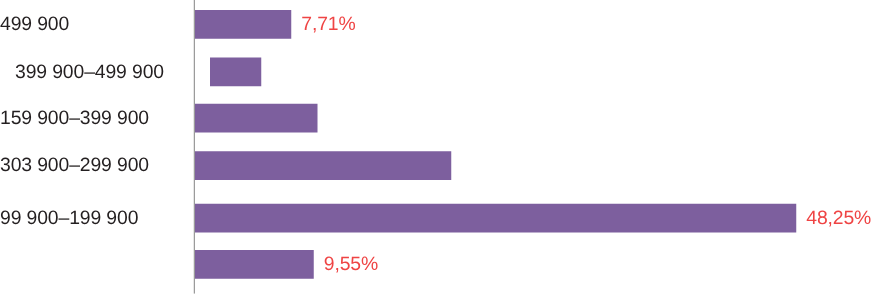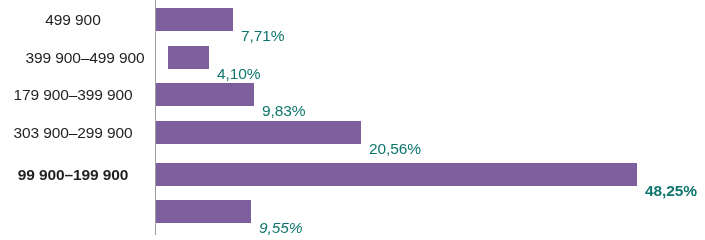--- a/index.html
+++ b/index.html
@@ -48,21 +48,21 @@
     display: block;
   }
 
   .cat-label {
     position: absolute;
     left: 0;
     top: 0;
     width: 146px;
     height: 23px;
     line-height: 23px;
-    text-align: center;
+    text-align: left;
     font-size: 15.5px;
     color: #231f20;
     white-space: nowrap;
     letter-spacing: -0.1px;
   }
 
   .bar-wrap {
     position: absolute;
     left: 156px;
     top: 0;
@@ -72,25 +72,25 @@
   .bar {
     position: absolute;
     left: 0;
     top: 0;
     height: 23px;
     background: #7d5f9e;
   }
 
   .val-label {
     position: absolute;
-    top: 16px;
+    top: 0;
     height: 23px;
     line-height: 23px;
     font-size: 15.5px;
-    color: #0f766e;
+    color: #ef4444;
     white-space: nowrap;
     letter-spacing: -0.1px;
   }
 </style>
 </head>
 <body>
 
 <div class="chart">
 
   <div class="axis-line"></div>
@@ -103,48 +103,45 @@
         <div class="bar" style="width:77px;"></div>
       </div>
       <div class="val-label" style="left:241px;">7,71%</div>
     </div>
 
     <div class="row" style="top:46px;margin-left:12px;">
       <div class="cat-label">399 900–499 900</div>
       <div class="bar-wrap" style="width:41px;">
         <div class="bar" style="width:41px;"></div>
       </div>
-      <div class="val-label" style="left:205px;">4,10%</div>
     </div>
 
     <div class="row" style="top:83px;">
-      <div class="cat-label">179 900–399 900</div>
+      <div class="cat-label">159 900–399 900</div>
       <div class="bar-wrap" style="width:98px;">
         <div class="bar" style="width:98px;"></div>
       </div>
-      <div class="val-label" style="left:262px;">9,83%</div>
     </div>
 
     <div class="row" style="top:121px;">
       <div class="cat-label">303 900–299 900</div>
       <div class="bar-wrap" style="width:205px;">
         <div class="bar" style="width:205px;"></div>
       </div>
-      <div class="val-label" style="left:369px;">20,56%</div>
     </div>
 
-    <div class="row" style="top:163px;font-weight:bold;">
+    <div class="row" style="top:163px;">
       <div class="cat-label">99 900–199 900</div>
       <div class="bar-wrap" style="width:481px;">
         <div class="bar" style="width:481px;"></div>
       </div>
       <div class="val-label" style="left:645px;">48,25%</div>
     </div>
 
     <div class="row" style="top:200px;">
       <div class="bar-wrap" style="width:95px;">
         <div class="bar" style="width:95px;"></div>
       </div>
-      <div class="val-label" style="left:259px;font-style:italic;">9,55%</div>
+      <div class="val-label" style="left:259px;">9,55%</div>
     </div>
 
   </div>
 </div>
 
 </body></html>

